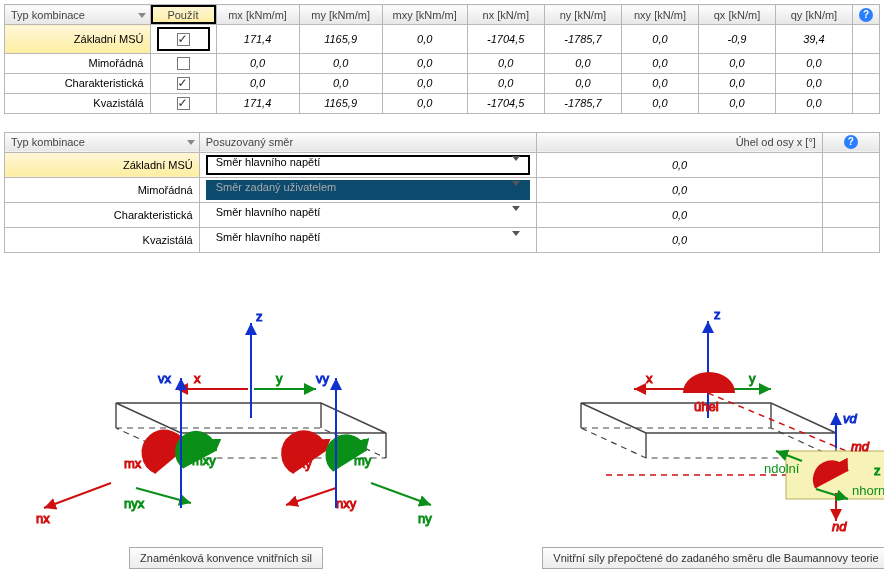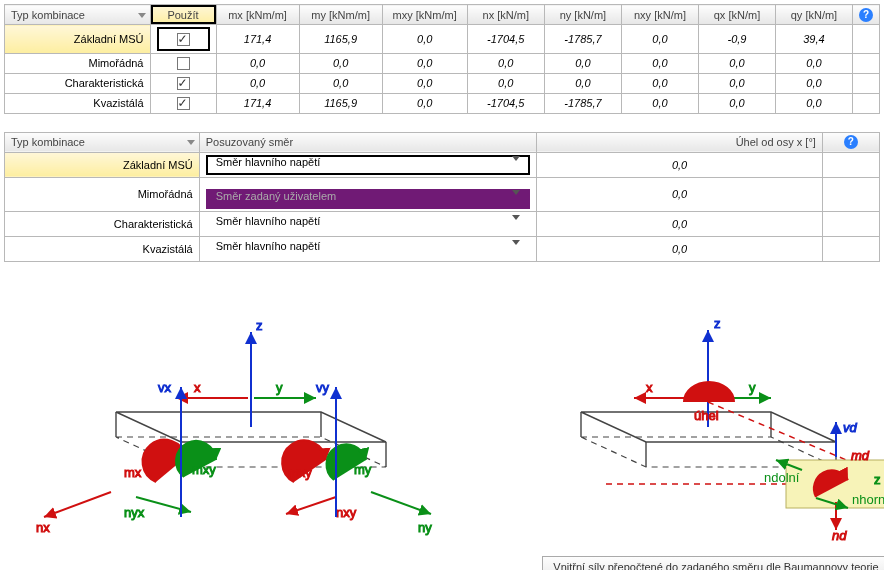--- a/index.html
+++ b/index.html
@@ -61,21 +61,21 @@
     background:#2a7fff; color:#fff; font-weight:bold; font-size:10px;
     line-height:14px; text-align:center;
   }
   .second-table { width: 680px; margin-top: 18px; }
   .dropdown {
     display:flex; justify-content:space-between; align-items:flex-start;
     width:100%; height:100%; padding:1px 10px;
     background:#fff;
   }
   .dropdown.hl { box-shadow: inset 0 0 0 2px #000; }
-  .dropdown.disabled { color:#aaa; background:#701a75;margin-top:9px;}
+  .dropdown.disabled { color:#aaa; background:#0c4a6e;}
   .dd-arrow {
     width:0;height:0;border-left:4px solid transparent;border-right:4px solid transparent;
     border-top:5px solid #555;
   }
   td.ddcell { padding:0; }
   td.ddcell .dropdown { height:20px; }
   .diagrams-row {
     display:flex; gap:80px; margin-top:30px; padding:0 12px;
   }
   .diag-wrap { text-align:center; }
@@ -280,20 +280,21 @@
       <line x1="120" y1="205" x2="175" y2="220" class="axis-green" stroke-width="2" marker-end="url(#ag)"></line>
       <text x="108" y="225" class="lbl axis-green">nyx</text>
       <line x1="320" y1="205" x2="270" y2="222" class="axis-red" stroke-width="2" marker-end="url(#ar)"></line>
       <text x="320" y="225" class="lbl axis-red">nxy</text>
       <line x1="355" y1="200" x2="415" y2="222" class="axis-green" stroke-width="2" marker-end="url(#ag)"></line>
       <text x="402" y="240" class="lbl axis-green">ny</text>
 
       <line x1="165" y1="150" x2="165" y2="225" class="axis-blue" stroke-width="2"></line>
       <line x1="320" y1="150" x2="320" y2="225" class="axis-blue" stroke-width="2"></line>
     </svg>
+    <div class="caption-btn">Znaménková konvence vnitřních sil</div>
   </div>
 
   <div class="diag-wrap">
     <svg width="400" height="250">
       <defs>
         <marker id="ab2" markerWidth="8" markerHeight="8" refX="6" refY="3" orient="auto">
             <path d="M0,0 L6,3 L0,6 Z" fill="#1030d0"></path>
           </marker>
         <marker id="ag2" markerWidth="8" markerHeight="8" refX="6" refY="3" orient="auto">
             <path d="M0,0 L6,3 L0,6 Z" fill="#0a9018"></path>

